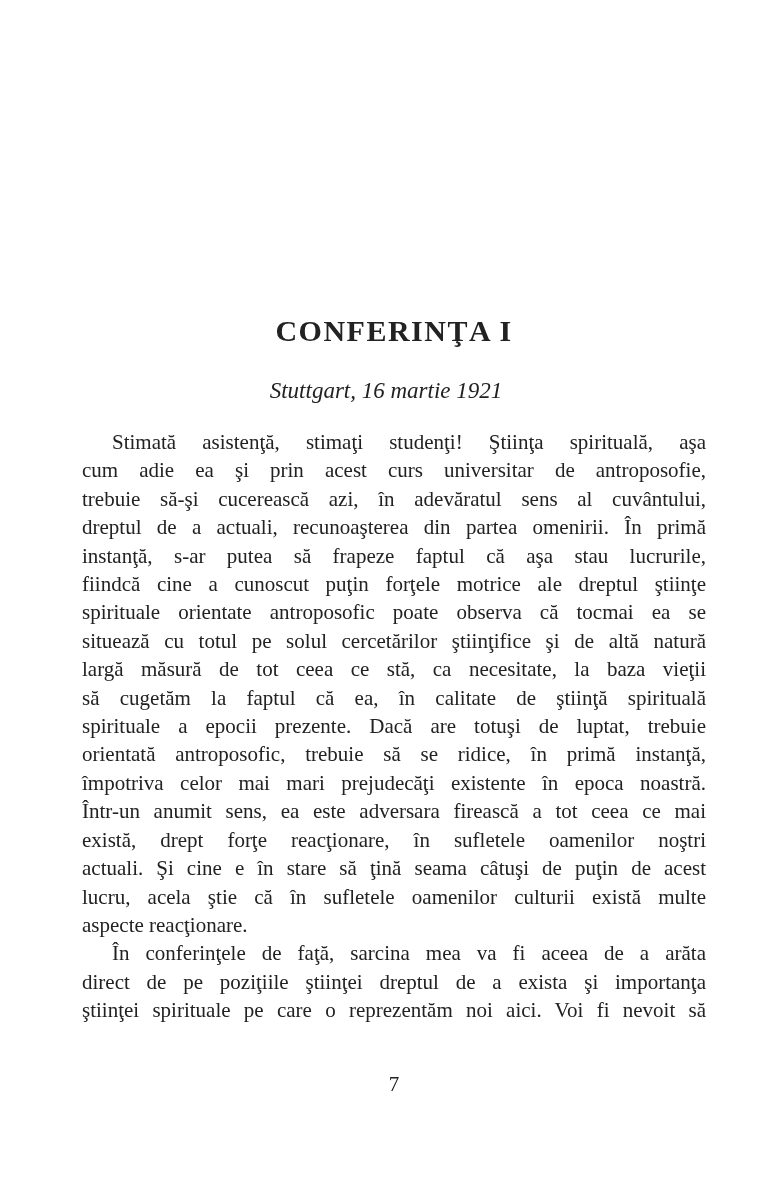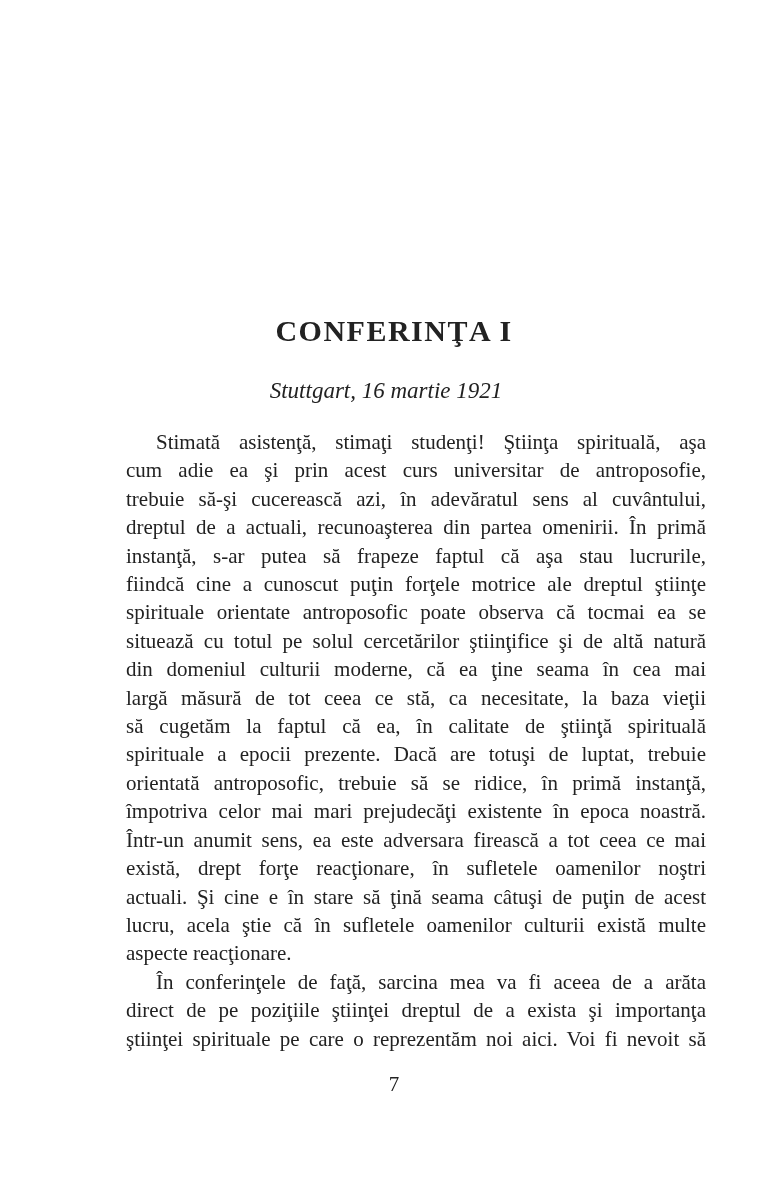--- a/index.html
+++ b/index.html
@@ -45,21 +45,20 @@
     position: absolute;
     top: 428px;
     left: 82px;
     width: 624px;
     font-size: 21px;
     line-height: 28.4px;
   }
   .text-line {
     text-align: justify;
     text-align-last: justify;
-    margin-left: 44px;
   }
   .text-line.line-indent {
     text-indent: 30px;
   }
   .text-line.line-end {
     text-align-last: left;
   }
   .page-number {
     position: absolute;
     top: 1070px;
@@ -81,21 +80,20 @@
 
   <div class="body-text">
     <div class="text-line line-indent">Stimată asistenţă, stimaţi studenţi! Ştiinţa spirituală, aşa</div>
     <div class="text-line">cum adie ea şi prin acest curs universitar de antroposofie,</div>
     <div class="text-line">trebuie să-şi cucerească azi, în adevăratul sens al cuvântului,</div>
     <div class="text-line">dreptul de a actuali, recunoaşterea din partea omenirii. În primă</div>
     <div class="text-line">instanţă, s-ar putea să frapeze faptul că aşa stau lucrurile,</div>
     <div class="text-line">fiindcă cine a cunoscut puţin forţele motrice ale dreptul ştiinţe</div>
     <div class="text-line">spirituale orientate antroposofic poate observa că tocmai ea se</div>
     <div class="text-line">situează cu totul pe solul cercetărilor ştiinţifice şi de altă natură</div>
-    <div class="text-line">din domeniul culturii moderne, că ea ţine seama în cea mai</div>
     <div class="text-line">largă măsură de tot ceea ce stă, ca necesitate, la baza vieţii</div>
     <div class="text-line">să cugetăm la faptul că ea, în calitate de ştiinţă spirituală</div>
     <div class="text-line">spirituale a epocii prezente. Dacă are totuşi de luptat, trebuie</div>
     <div class="text-line">orientată antroposofic, trebuie să se ridice, în primă instanţă,</div>
     <div class="text-line">împotriva celor mai mari prejudecăţi existente în epoca noastră.</div>
     <div class="text-line">Într-un anumit sens, ea este adversara firească a tot ceea ce mai</div>
     <div class="text-line">există, drept forţe reacţionare, în sufletele oamenilor noştri</div>
     <div class="text-line">actuali. Şi cine e în stare să ţină seama câtuşi de puţin de acest</div>
     <div class="text-line">lucru, acela ştie că în sufletele oamenilor culturii există multe</div>
     <div class="text-line line-end">aspecte reacţionare.</div>

